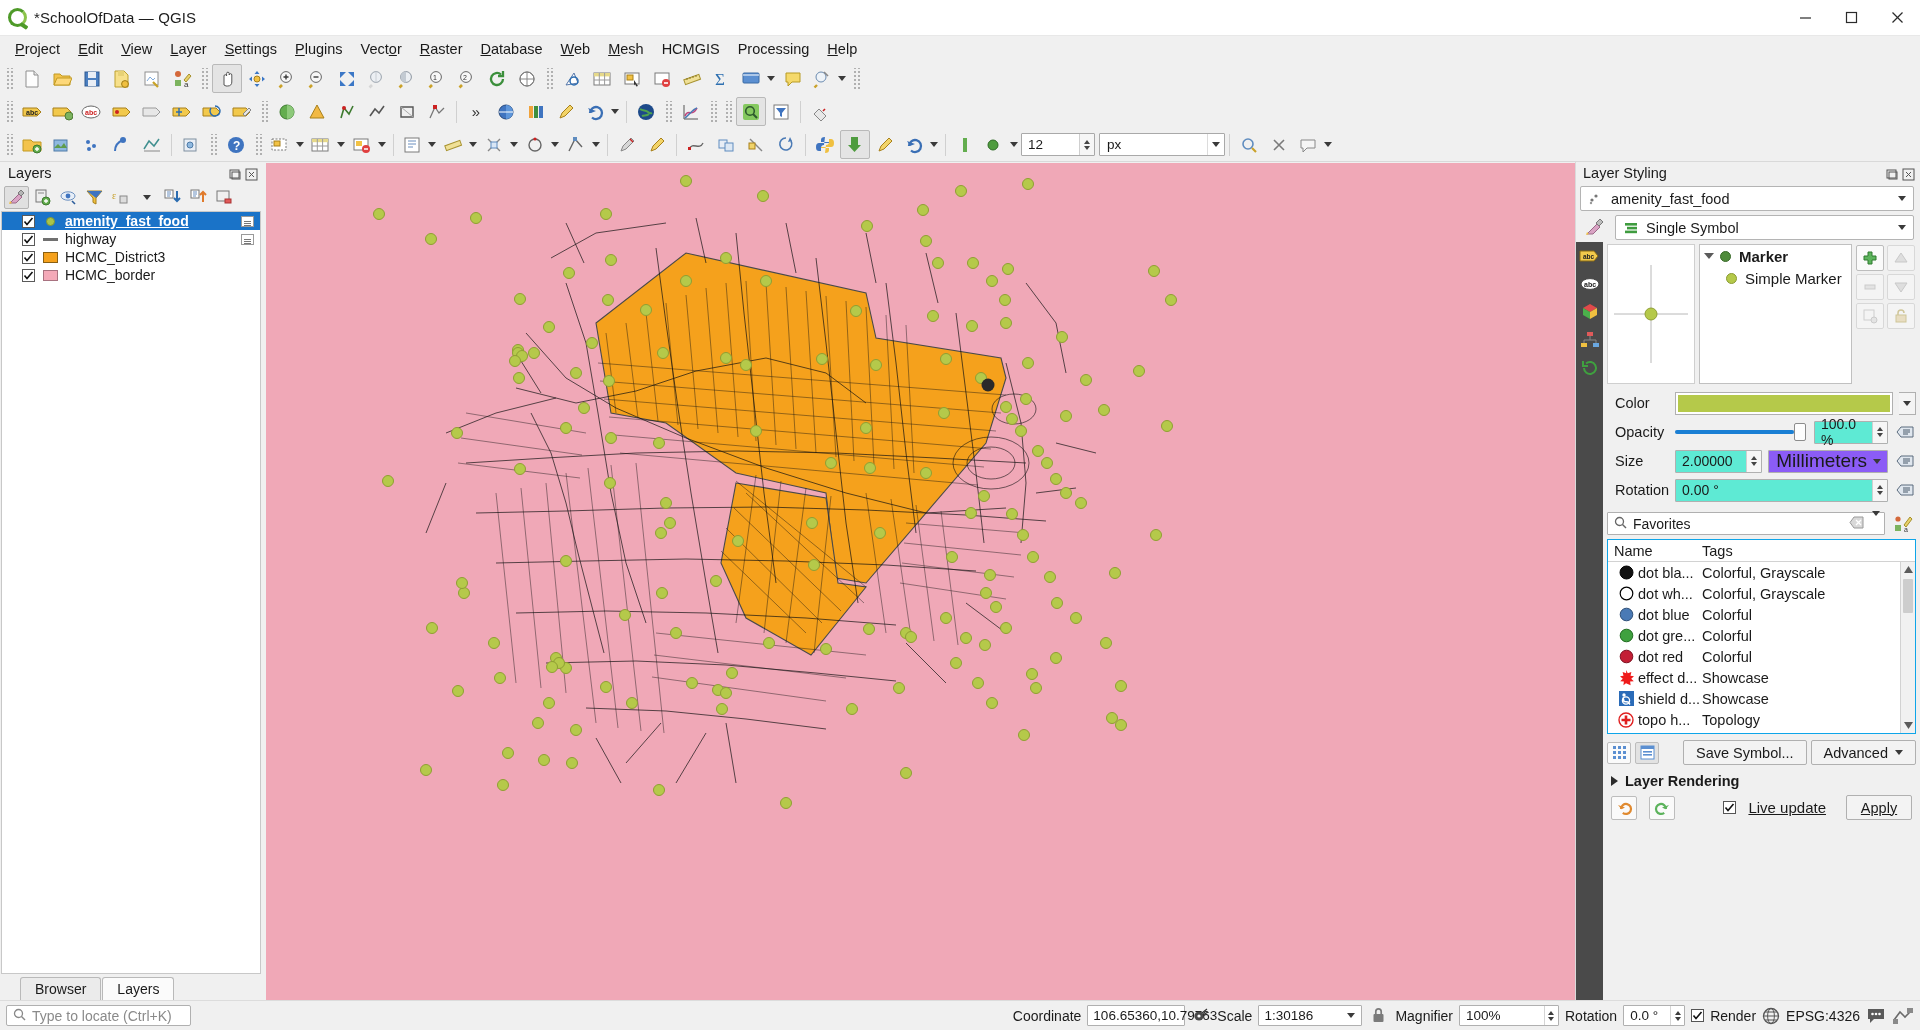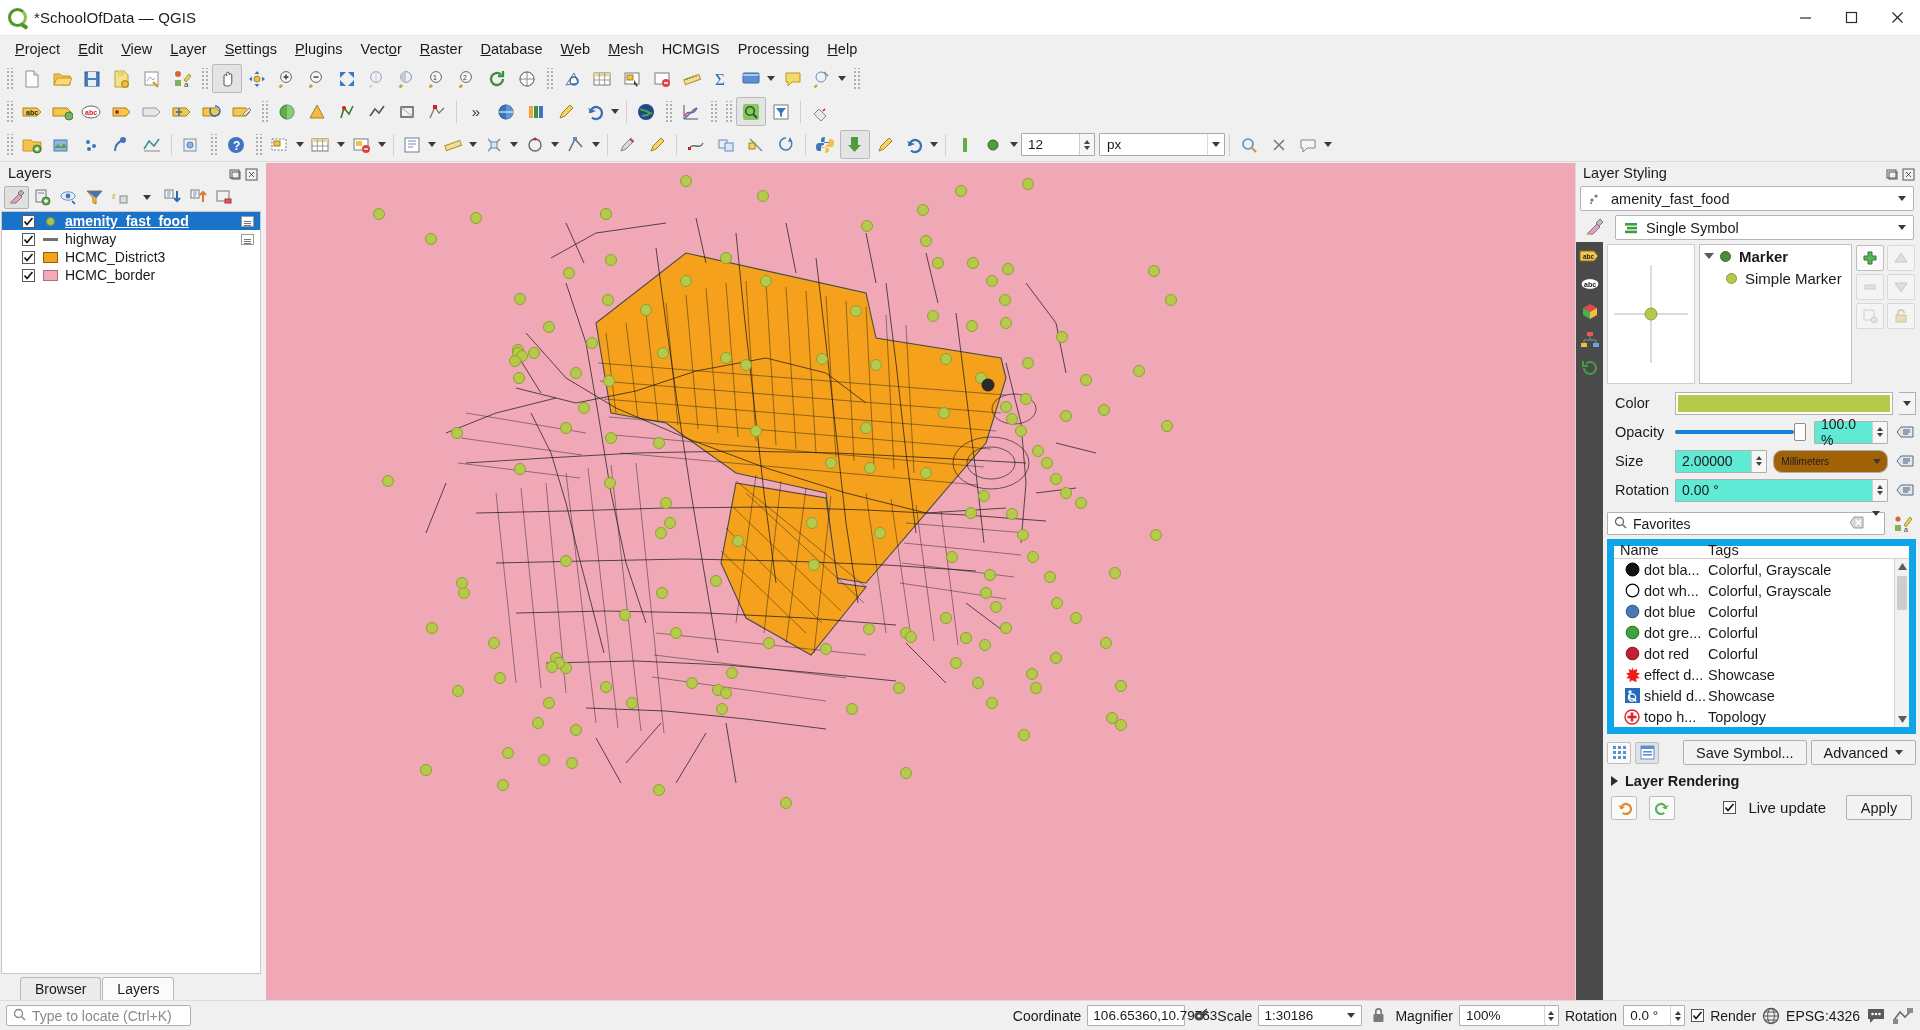--- a/index.html
+++ b/index.html
@@ -168,32 +168,32 @@
   .color-field .sw { flex:1; }
   .mini-arw { width:17px; height:23px; border:1px solid #b0b0b0; border-left:none; background:#f4f4f4;
      display:flex; align-items:center; justify-content:center; }
   .slider { flex:1; height:23px; position:relative; display:flex; align-items:center; }
   .slider .track { position:absolute; left:0; right:0; height:4px; background:#d5d5d5; border-radius:2px;}
   .slider .fill { position:absolute; left:0; height:4px; background:#1a7fd4; border-radius:2px; }
   .slider .knob { position:absolute; width:12px; height:18px; background:#fdfdfd; border:1px solid #8c8c8c; border-radius:2px;}
   .numbox { height:23px; border:1px solid #b0b0b0; background:#5eead4; display:flex; align-items:center;
      font-size:14px; padding-left:6px; border-radius:1px; }
   .numbox .v { flex:1; }
-  .unitcombo { height:23px; border:1px solid #b0b0b0; background:#a16207; display:flex; align-items:center;
-     font-size:10px; padding-left:7px; border-radius:9px; }
+  .unitcombo { height:23px; border:1px solid #b0b0b0; background:#8b5cf6; display:flex; align-items:center;
+     font-size:19px; padding-left:7px; border-radius:1px; }
   .unitcombo .v { flex:1; }
   .unitcombo .arw { width:20px; display:flex; align-items:center; justify-content:center; }
   .ddbtn { width:22px; height:22px; display:flex; align-items:center; justify-content:center; flex:0 0 22px;}
 
   .search-row { display:flex; align-items:center; gap:5px; margin-top:6px; }
   .searchbox { flex:1; height:23px; border:1px solid #b0b0b0; background:#fff; display:flex; align-items:center;
      padding:0 4px 0 6px; font-size:14px; border-radius:1px; }
   .searchbox .txt { flex:1; margin-left:6px; }
 
-  .symtable { margin-top:4px; background:#fff; border:7px solid #0ea5e9; height:195px; display:flex; flex-direction:column;justify-content:flex-end; }
+  .symtable { margin-top:4px; background:#fff; border:1px solid #0ea5e9; height:195px; display:flex; flex-direction:column;justify-content:flex-end; }
   .st-head { height:22px; display:flex; align-items:center; border-bottom:1px solid #d2d2d2; font-size:14.5px; }
   .st-head .c1 { width:94px; padding-left:6px; }
   .st-head .c2 { flex:1; }
   .st-body { flex:1; overflow:hidden; }
   .st-row { height:21px; display:flex; align-items:center; font-size:14.5px; }
   .st-row .ic { width:30px; display:flex; align-items:center; justify-content:center; padding-left:6px;}
   .st-row .nm { width:64px; }
   .st-row .tg { flex:1; }
   .st-scroll { width:15px; flex:0 0 15px; border-left:1px solid #d2d2d2; background:#f1f1f1; display:flex; flex-direction:column; }
   .st-scroll .sb-arw { height:15px; display:flex; align-items:center; justify-content:center; }
@@ -201,21 +201,21 @@
   .st-scroll .sb-gap { flex:1; }
 
   .bottom-btn-row { display:flex; align-items:center; gap:4px; margin-top:6px; }
   .viewbtn { width:24px; height:22px; border:1px solid #bdbdbd; background:#fafafa; border-radius:2px;
      display:flex; align-items:center; justify-content:center;}
   .viewbtn.active { background:#e2e2e2; }
   .pushbtn { height:25px; border:1px solid #b0b0b0; background:#f3f3f3; border-radius:2px;
      display:flex; align-items:center; justify-content:center; padding:0 12px; font-size:14.5px; }
   .layer-rendering { display:flex; align-items:center; gap:7px; padding:8px 0 0 4px; font-size:14.5px; font-weight:bold; }
   .tri-right { width:0;height:0;border-top:5px solid transparent;border-bottom:5px solid transparent;border-left:7px solid #2b2b2b;}
-  .apply-row { display:flex; align-items:center; gap:12px; padding:6px 4px 6px 4px; }
+  .apply-row { display:flex; align-items:center; gap:12px; padding:6px 4px 6px 4px;text-decoration:underline; }
   .rbtn { width:26px;height:24px;border:1px solid #bdbdbd;background:#fafafa;border-radius:2px;
      display:flex;align-items:center;justify-content:center;}
   .chk { width:13px;height:13px;border:1px solid #555;background:#fff;display:flex;align-items:center;justify-content:center; }
 
   
   .statusbar { height:30px; flex:0 0 30px; display:flex; align-items:center; background:#f0f0f0;
      border-top:1px solid #dcdcdc; font-size:14px; padding:0 6px; gap:6px; }
   .sb-locate { width:185px; height:21px; border:1px solid #b0b0b0; background:#fff; display:flex;
      align-items:center; padding:0 6px; gap:6px; border-radius:2px; color:#8a8a8a; }
   .sb-flex { flex:1; }

